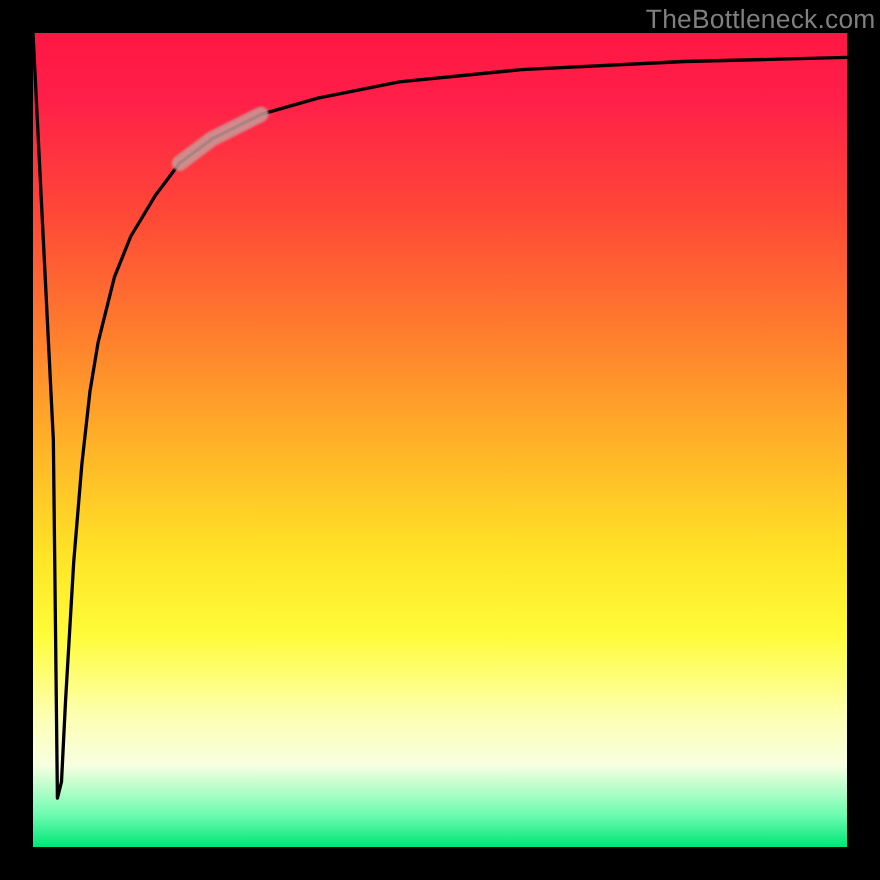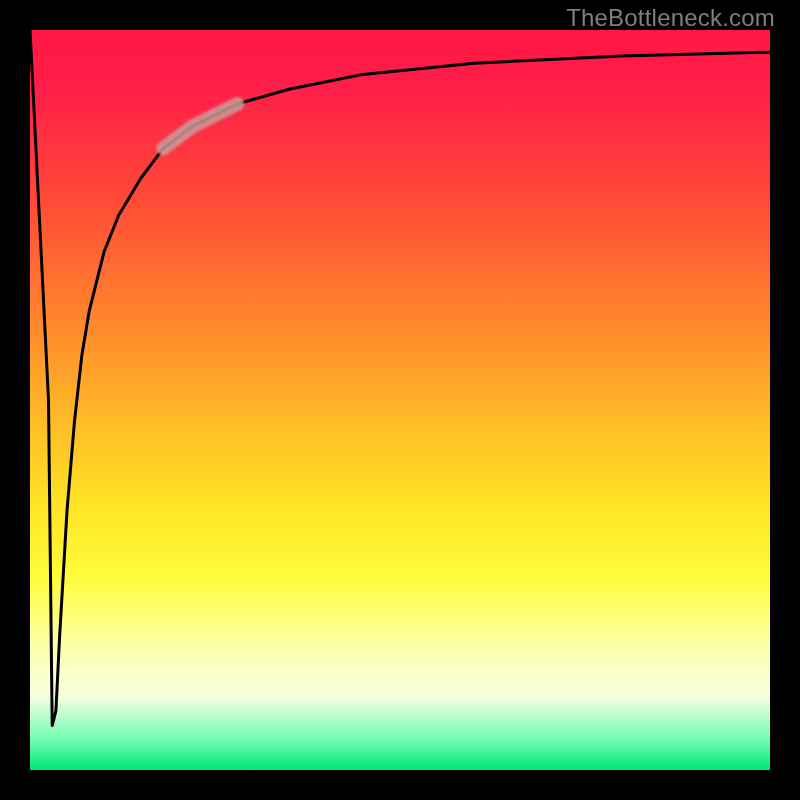--- a/index.html
+++ b/index.html
@@ -13,21 +13,21 @@
   }
   .frame {
     position: relative;
     width: 800px;
     height: 800px;
     background: #000;
   }
   .attribution {
     position: absolute;
     top: 4px;
-    right: 25px;
+    right: 4px;
     color: #7f7f7f;
     font-size: 24px;
     letter-spacing: 0.2px;
     z-index: 10;
   }
   .plot-area {
     position: absolute;
     left: 30px;
     top: 30px;
     width: 740px;

